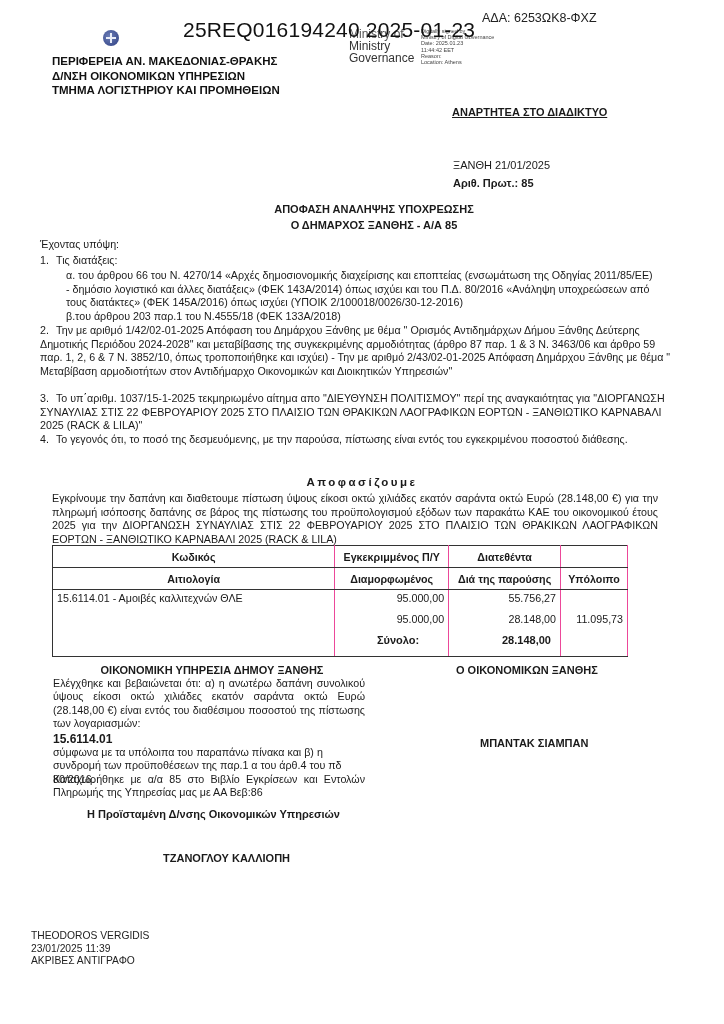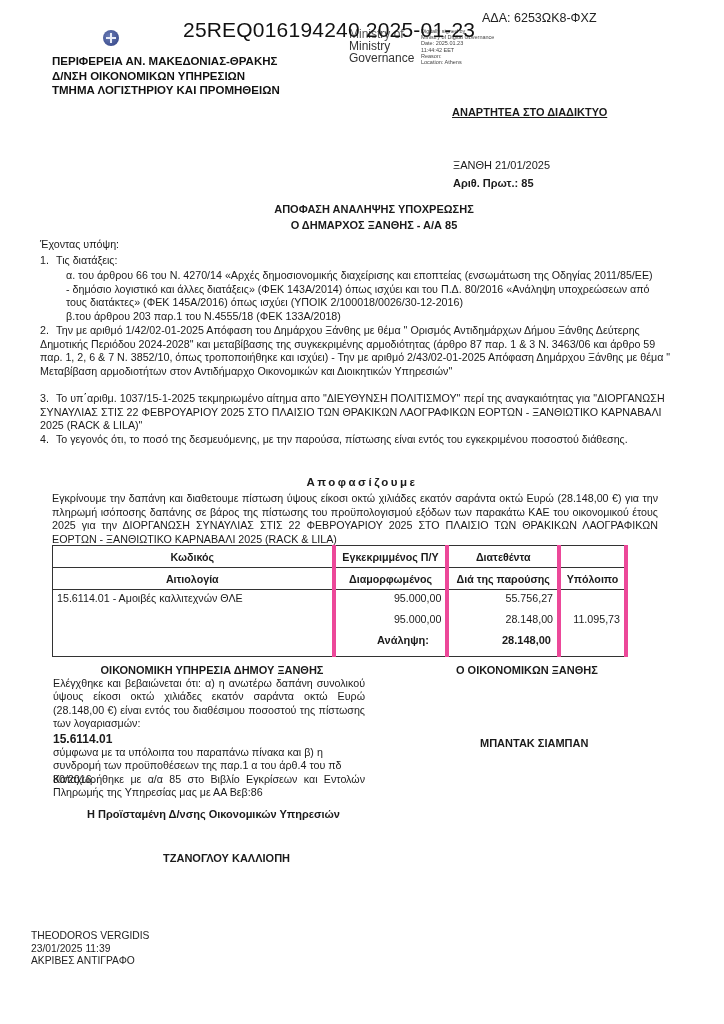--- a/index.html
+++ b/index.html
@@ -31,21 +31,21 @@
   .t1 { top: 203px; left: 12px; }
   .t2 { top: 219px; left: 12px; }
 
   .body-text { left: 40px; width: 640px; font-size: 10.7px; line-height: 13.6px; }
   .list-num { display: inline-block; width: 16px; }
 
   .decide { left: 0; width: 724px; top: 476px; text-align: center; font-weight: bold; font-size: 11.5px; letter-spacing: 2.5px; }
   .justify { text-align: justify; }
 
   table.budget { position: absolute; left: 52px; top: 545px; width: 576px; border-collapse: collapse; font-size: 10.7px; }
-  table.budget td { border-left: 1px solid #333; border-right: 4px solid #ec4899; padding: 2px 4px; height: 17px; margin-left: 40px; }
+  table.budget td { border-left: 1px solid #333; border-right: 1px solid #ec4899; padding: 2px 4px; height: 17px; margin-left: 40px; }
   table.budget tr.hdr td { text-align: center; font-weight: bold; border-bottom: 1px solid #333; border-top: 1px solid #333; }
   table.budget tr.data td { vertical-align: top; }
   table.budget tr.last td { border-bottom: 1.5px solid #333; height: 20px; }
   .r { text-align: right; }
   .total-label { left: 377px; top: 634px; font-weight: bold; font-size: 11px; }
   .total-val { left: 502px; top: 634px; font-weight: bold; font-size: 11px; }
 
   .fin-title { left: 62px; top: 664px; font-weight: bold; font-size: 11px; width: 300px; text-align: center; }
   .fin-text { left: 53px; width: 312px; font-size: 10.7px; line-height: 13.3px; }
   .account { left: 53px; top: 732px; font-weight: bold; font-size: 12px; }
@@ -151,21 +151,21 @@
     <td class="r">11.095,73</td>
   </tr>
   <tr class="data last">
     <td></td>
         <td></td>
         <td></td>
         <td></td>
   </tr>
 </tbody>
   </table>
-<div class="abs total-label">Ανάληψη:</div>
+<div class="abs total-label">Σύνολο:</div>
 <div class="abs total-val">28.148,00</div>
 
 <div class="abs fin-title">ΟΙΚΟΝΟΜΙΚΗ ΥΠΗΡΕΣΙΑ ΔΗΜΟΥ ΞΑΝΘΗΣ</div>
 <div class="abs fin-text justify" style="top:677px;">Ελέγχθηκε και βεβαιώνεται ότι: α)   η ανωτέρω δαπάνη συνολικού ύψους είκοσι οκτώ  χιλιάδες εκατόν σαράντα οκτώ Ευρώ  (28.148,00 €) είναι εντός του διαθέσιμου ποσοστού της πίστωσης των λογαριασμών:</div>
 <div class="abs account">15.6114.01</div>
 <div class="abs fin-text" style="top:746px;">σύμφωνα με τα υπόλοιπα του παραπάνω πίνακα και  β) η συνδρομή των προϋποθέσεων της παρ.1 α του άρθ.4 του πδ 80/2016.</div>
 <div class="abs fin-text justify" style="top:773px;">Καταχωρήθηκε με α/α 85 στο Βιβλίο Εγκρίσεων και Εντολών Πληρωμής της Υπηρεσίας μας  με ΑΑ Βεβ:86</div>
 <div class="abs head-title">Η Προϊσταμένη Δ/νσης Οικονομικών Υπηρεσιών</div>
 <div class="abs head-name">ΤΖΑΝΟΓΛΟΥ ΚΑΛΛΙΟΠΗ</div>
 

